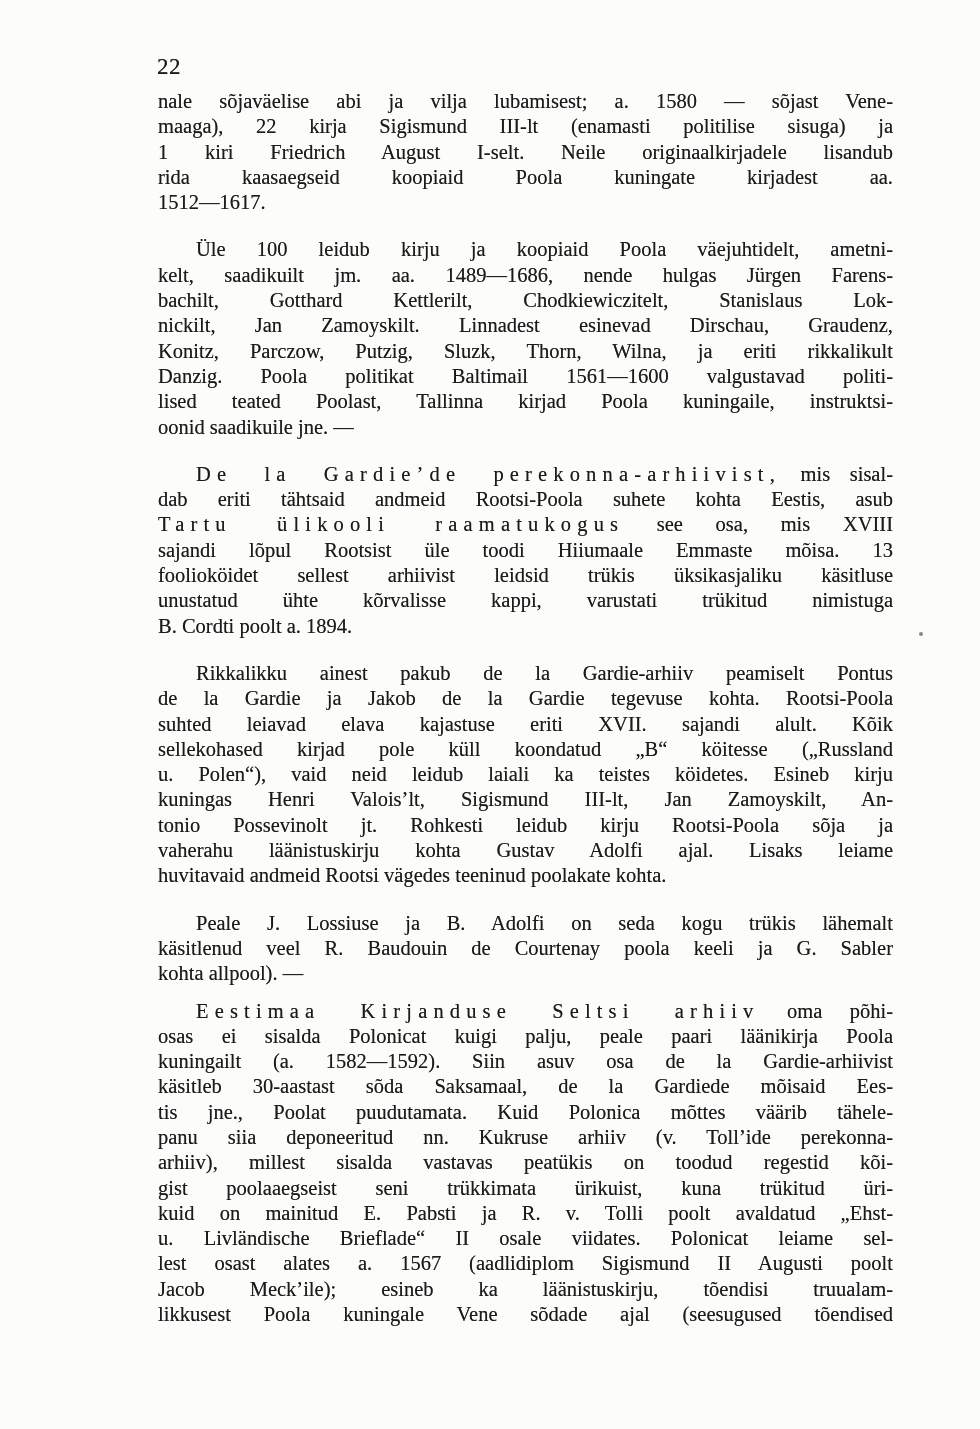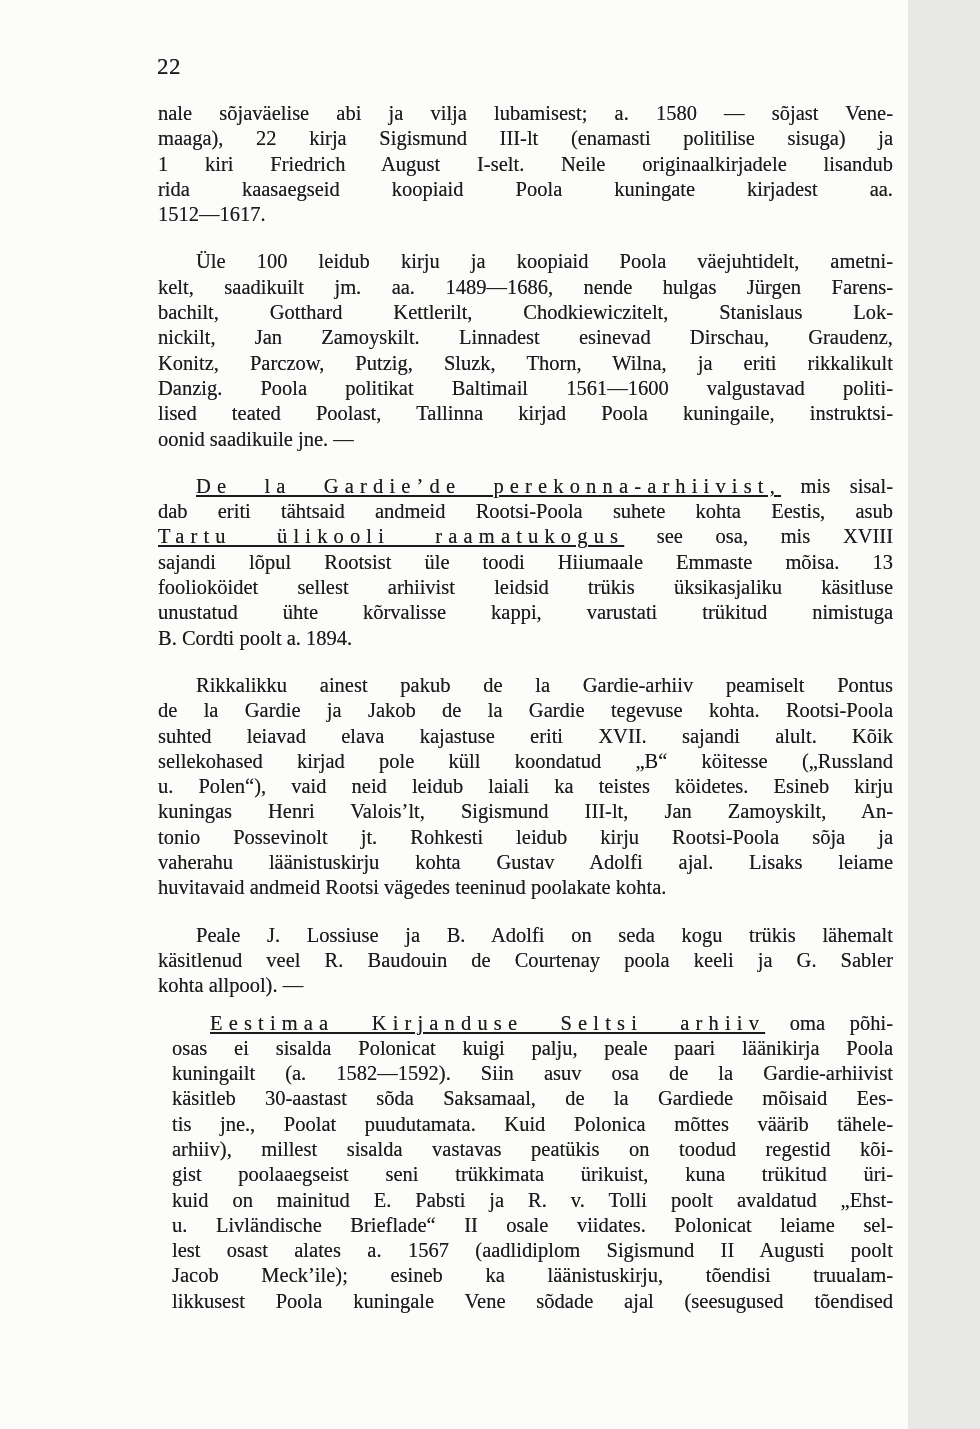--- a/index.html
+++ b/index.html
@@ -2,59 +2,58 @@
 <html><head>
 <meta charset="utf-8">
 <style>
   html, body {
     margin: 0;
     padding: 0;
     background: #e8e8e6;
   }
   .page {
     position: relative;
-    width: 908px;
+    width: 980px;
     height: 1429px;
     background: #fcfcfa;
     color: #1b1b1b;
     font-family: "Liberation Serif", "DejaVu Serif", serif;
     overflow: hidden;
     box-sizing: border-box;
     text-shadow: 0 0 0.4px rgba(10,10,10,0.55);
   }
   .pagenum {
     position: absolute;
     left: 157px;
     top: 54px;
     font-size: 23px;
     letter-spacing: 0.5px;
   }
   .textblock {
     position: absolute;
     left: 158px;
-    top: 101px;
+    top: 89px;
     width: 735px;
     font-size: 20.5px;
     line-height: 25.3px;
   }
   .para { margin: 0; padding: 0; }
   .para + .para { margin-top: 22px; }
-  .para.gap { margin-top: 12px; margin-left: 14px; }
+  .para.gap { margin-top: 12px; }
   .para.indent .line:first-child { text-indent: 38px; }
   .line {
     text-align: justify;
     text-align-last: justify;
   }
   .line.endline {
     text-align-last: left;
   }
   .sp {
     letter-spacing: 0.30em;
     word-spacing: 0.32em;
-    text-decoration: underline;
   }
   .it { }
   .speck {
     position: absolute;
     left: 919px;
     top: 632px;
     width: 4px;
     height: 4px;
     border-radius: 50%;
     background: #4a4a4a;
@@ -108,20 +107,21 @@
         <div class="line"><span>Peale J. Lossiuse ja B. Adolfi on seda kogu trükis lähemalt</span></div>
         <div class="line"><span>käsitlenud veel R. Baudouin de Courtenay poola keeli ja G. Sabler</span></div>
         <div class="line endline"><span>kohta allpool). —</span></div>
       </div>
       <div class="para indent gap">
         <div class="line"><span class="sp">Eestimaa Kirjanduse Seltsi arhiiv</span><span> oma põhi-</span></div>
         <div class="line"><span>osas ei sisalda </span><span class="it">Polonicat</span><span> kuigi palju, peale paari läänikirja Poola</span></div>
         <div class="line"><span>kuningailt (a. 1582—1592). Siin asuv osa de la Gardie-arhiivist</span></div>
         <div class="line"><span>käsitleb 30-aastast sõda Saksamaal, de la Gardiede mõisaid Ees-</span></div>
         <div class="line"><span>tis jne., Poolat puudutamata. Kuid </span><span class="it">Polonica</span><span> mõttes väärib tähele-</span></div>
+        <div class="line"><span>panu siia deponeeritud nn. Kukruse arhiiv (v. Toll’ide perekonna-</span></div>
         <div class="line"><span>arhiiv), millest sisalda vastavas peatükis on toodud regestid kõi-</span></div>
         <div class="line"><span>gist poolaaegseist seni trükkimata ürikuist, kuna trükitud üri-</span></div>
         <div class="line"><span>kuid on mainitud E. Pabsti ja R. v. Tolli poolt avaldatud „Ehst-</span></div>
         <div class="line"><span>u. Livländische Brieflade“ II osale viidates. </span><span class="it">Polonicat</span><span> leiame sel-</span></div>
         <div class="line"><span>lest osast alates a. 1567 (aadlidiplom Sigismund II Augusti poolt</span></div>
         <div class="line"><span>Jacob Meck’ile); esineb ka läänistuskirju, tõendisi truualam-</span></div>
         <div class="line"><span>likkusest Poola kuningale Vene sõdade ajal (seesugused tõendised</span></div>
       </div>
     </div>
   <div class="speck"></div>

